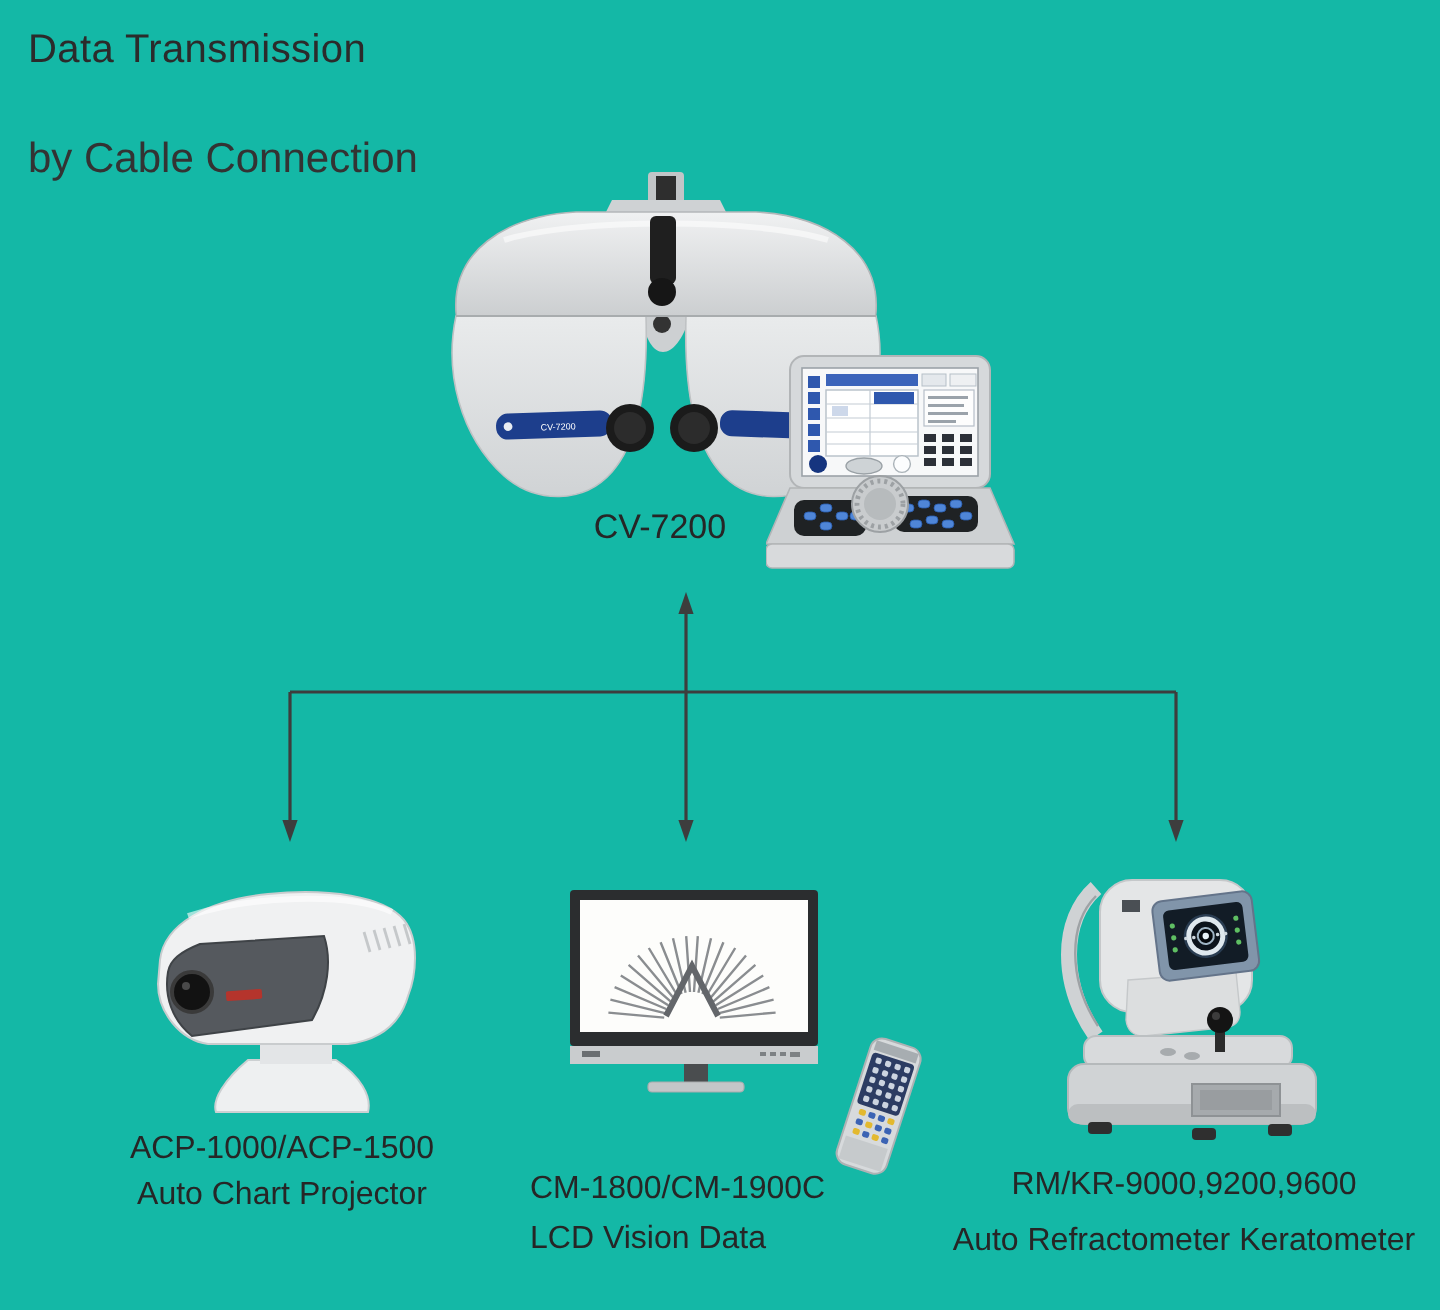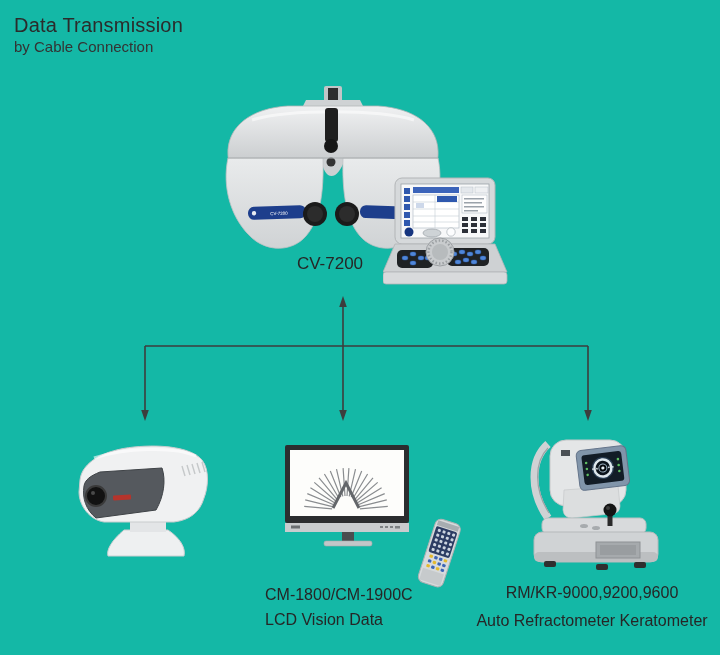--- a/index.html
+++ b/index.html
@@ -2,21 +2,21 @@
 <html><head>
 <meta charset="utf-8">
 <style>
   html,body{margin:0;padding:0;background:#ffffff;}
   #canvas{
     position:relative;width:720px;height:655px;background:#14b8a6;overflow:hidden;
     font-family:"Liberation Sans","DejaVu Sans",sans-serif;color:#222;
   }
   .abs{position:absolute;}
   .title{left:14px;top:14px;font-size:20px;letter-spacing:.2px;color:#2b2b2b;}
-  .subtitle{left:14px;top:38px;font-size:15px;color:#333;}
+  .subtitle{left:14px;top:68px;font-size:21px;color:#333;}
   .dev-label{font-size:16px;color:#262626;white-space:nowrap;text-align:right;}
   .center{text-align:center;}
   svg{display:block;}
   .hub-label{left:268px;top:254px;width:124px;text-align:center;font-size:17px;color:#262626;}
 </style>
 </head>
 <body>
 
 <div id="canvas">
 
@@ -276,20 +276,22 @@
     <rect x="16" y="118" width="124" height="10" rx="5" fill="#bcbfc1"></rect>
     <rect x="78" y="108" width="44" height="16" fill="#a6aaad" stroke="#8e9295"></rect>
     <rect x="82" y="111" width="36" height="10" fill="#999da0"></rect>
     <g fill="#2f2f2f">
       <rect x="26" y="127" width="12" height="6" rx="2"></rect>
       <rect x="78" y="130" width="12" height="6" rx="2"></rect>
       <rect x="116" y="128" width="12" height="6" rx="2"></rect>
     </g>
   </svg>
 
+  <div class="abs dev-label center" style="left:41px;top:566px;width:200px">ACP-1000/ACP-1500</div>
+  <div class="abs dev-label center" style="left:41px;top:589px;width:200px">Auto Chart Projector</div>
 
   <div class="abs dev-label" style="left:265px;top:586px">CM-1800/CM-1900C</div>
   <div class="abs dev-label" style="left:265px;top:611px">LCD Vision Data</div>
 
   <div class="abs dev-label center" style="left:442px;top:584px;width:300px">RM/KR-9000,9200,9600</div>
   <div class="abs dev-label center" style="left:442px;top:612px;width:300px">Auto Refractometer Keratometer</div>
 
 </div>
 
 </body></html>

